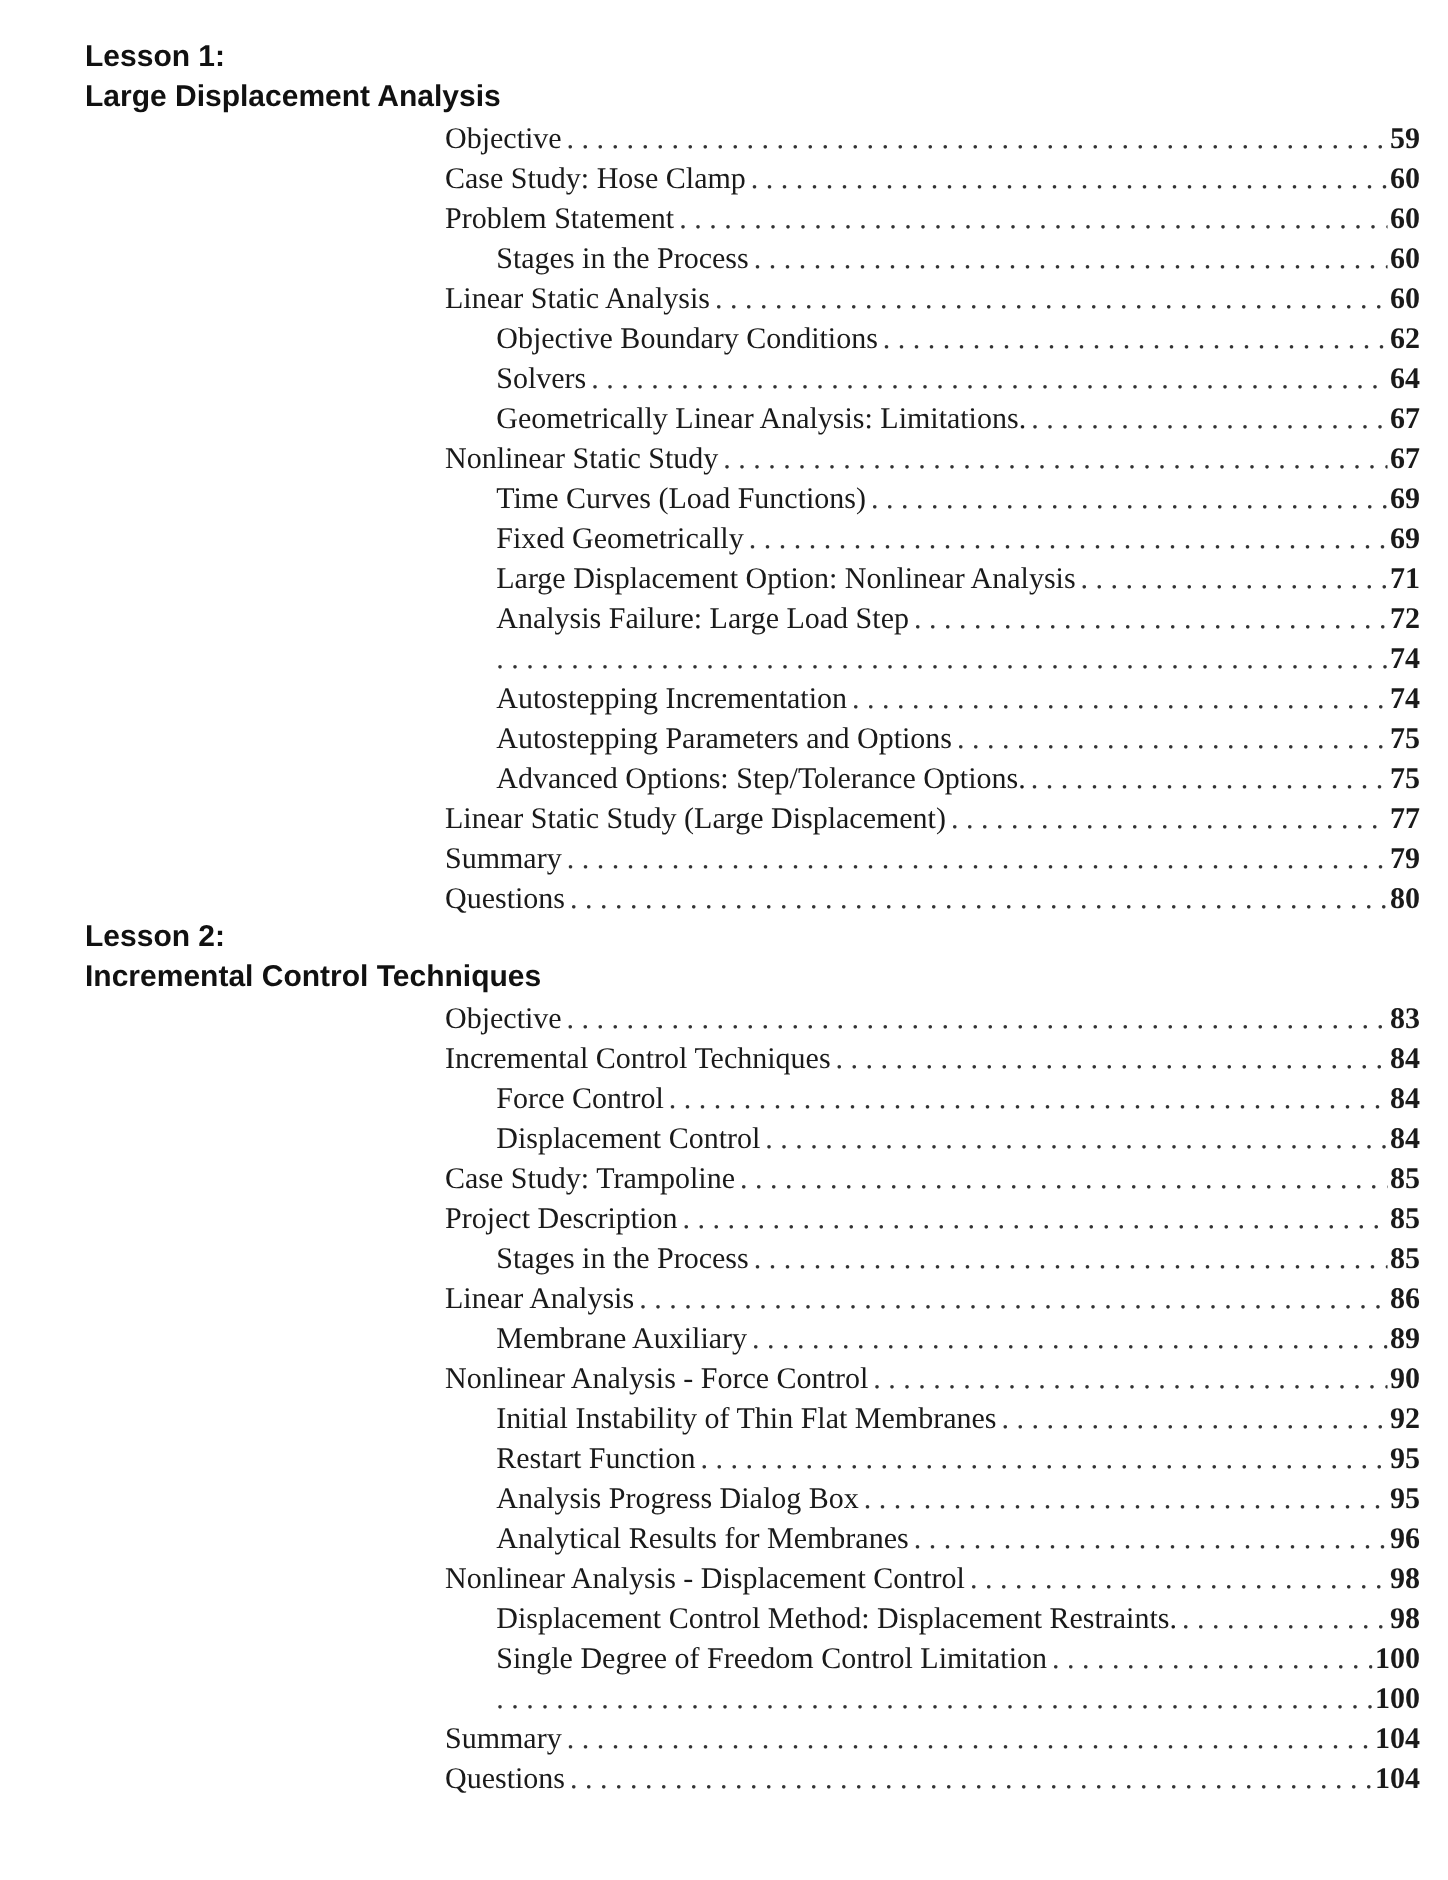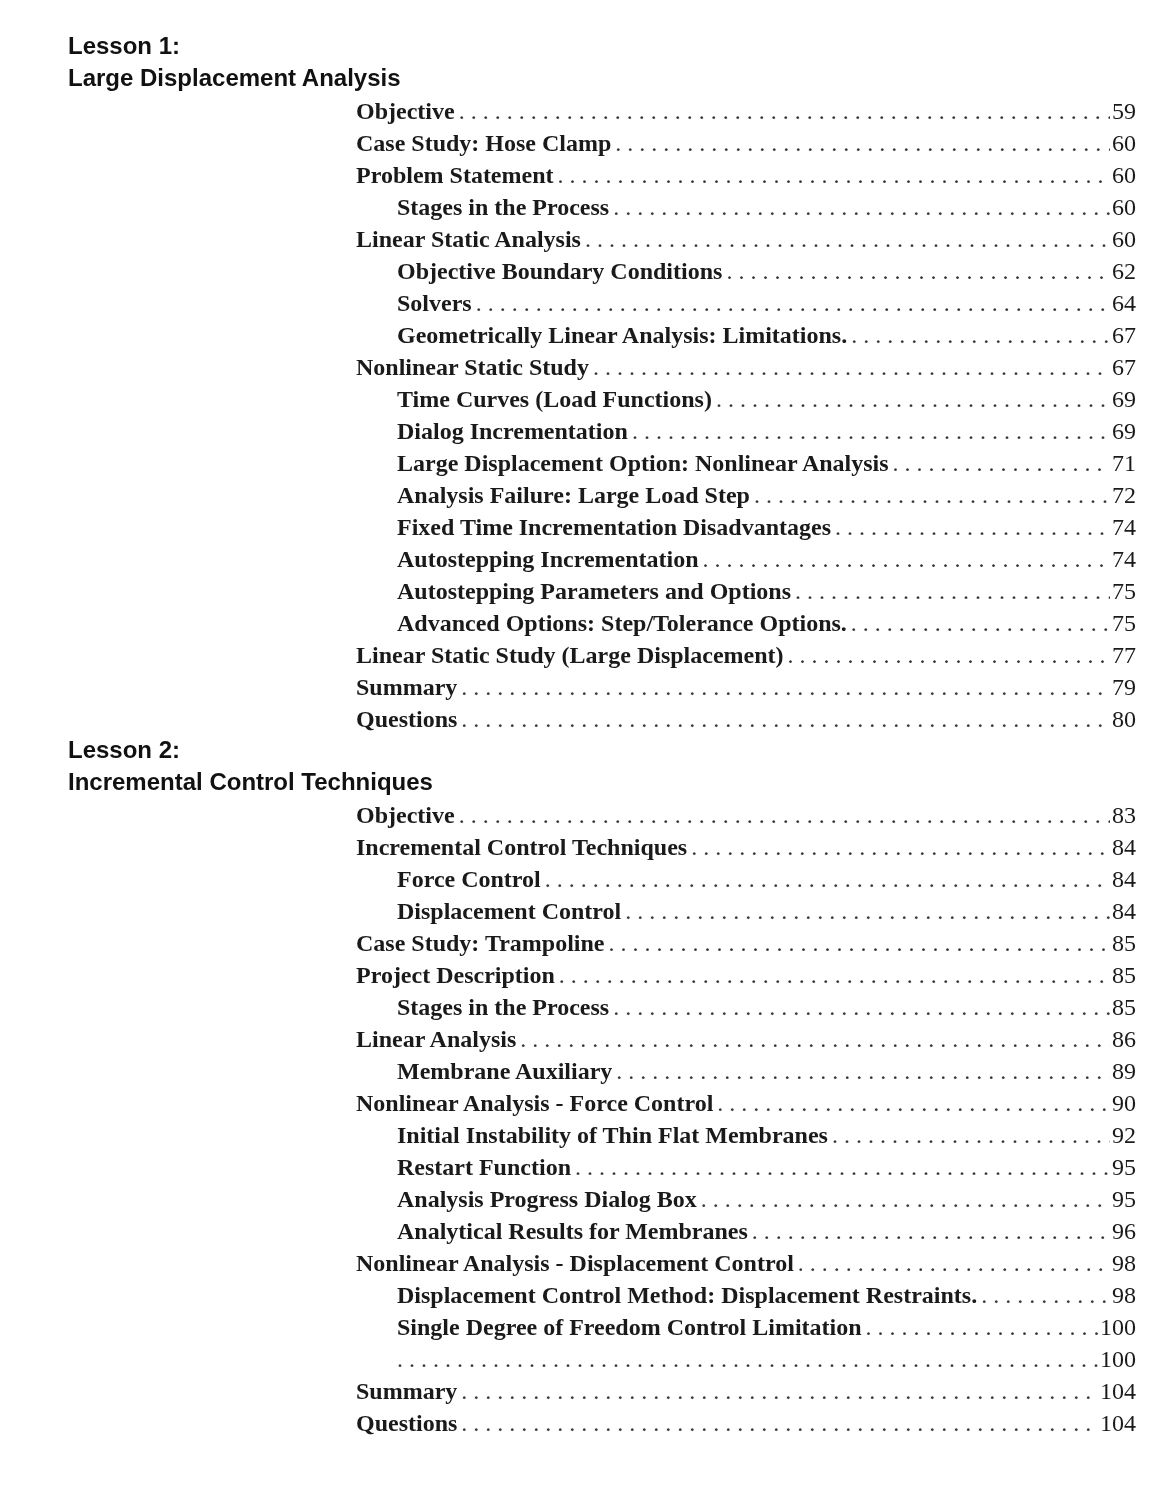--- a/index.html
+++ b/index.html
@@ -10,30 +10,30 @@
       font-family: "Liberation Sans", sans-serif; font-weight: bold;
       font-size: 24px; line-height: 32px; color: #111;
     }
     .entries { position: absolute; left: 356px; width: 780px; }
     .entry {
       position: relative; height: 32px; display: flex; align-items: baseline;
       font-family: "Liberation Serif", serif; font-size: 24px; line-height: 32px;
       color: #1a1a1a; white-space: nowrap; overflow: hidden;
     }
     .entry.sub { padding-left: 41px; justify-content: flex-end; }
-    .entry .title { flex: 0 0 auto; padding-right: 4px; font-weight: bold; }
+    .entry .title { flex: 0 0 auto; padding-right: 4px; }
     .entry .leader {
       flex: 1 1 auto; overflow: hidden; letter-spacing: 4.4px; color: #333;
     }
     .entry .leader::before {
       content: ". . . . . . . . . . . . . . . . . . . . . . . . . . . . . . . . . . . . . . . . . . . . . . . . . . . . . . . . . . . . . . . . . . . . . . . . . . . . . . . . . . . . . . . . . . . . . . . . . . . . . . . . . . . . . . . . . . . .";
       letter-spacing: 0;
       white-space: nowrap;
     }
-    .entry .page-num { flex: 0 0 auto; padding-left: 2px; text-align: right; }
+    .entry .page-num { flex: 0 0 auto; padding-left: 2px; text-align: right; font-weight: bold; }
   </style>
 </head>
 <body>
 
 <div class="page">
   <div class="lesson-head" style="top:30px;">Lesson 1:</div>
   <div class="lesson-head" style="top:62px;">Large Displacement Analysis</div>
   <div class="entries" id="entries-0" style="top:95px;">
       <div class="entry">
         <span class="title">Objective</span>
@@ -79,36 +79,35 @@
         <span class="title">Nonlinear Static Study</span>
         <span class="leader"></span>
         <span class="page-num">67</span>
       </div>
       <div class="entry sub">
         <span class="title">Time Curves (Load Functions)</span>
         <span class="leader"></span>
         <span class="page-num">69</span>
       </div>
       <div class="entry sub">
-        <span class="title">Dialog Incrementation</span>
+        <span class="title">Fixed Geometrically</span>
         <span class="leader"></span>
         <span class="page-num">69</span>
       </div>
       <div class="entry sub">
         <span class="title">Large Displacement Option: Nonlinear Analysis</span>
         <span class="leader"></span>
         <span class="page-num">71</span>
       </div>
       <div class="entry sub">
         <span class="title">Analysis Failure: Large Load Step</span>
         <span class="leader"></span>
         <span class="page-num">72</span>
       </div>
       <div class="entry sub">
-        <span class="title">Fixed Time Incrementation Disadvantages</span>
         <span class="leader"></span>
         <span class="page-num">74</span>
       </div>
       <div class="entry sub">
         <span class="title">Autostepping Incrementation</span>
         <span class="leader"></span>
         <span class="page-num">74</span>
       </div>
       <div class="entry sub">
         <span class="title">Autostepping Parameters and Options</span>

